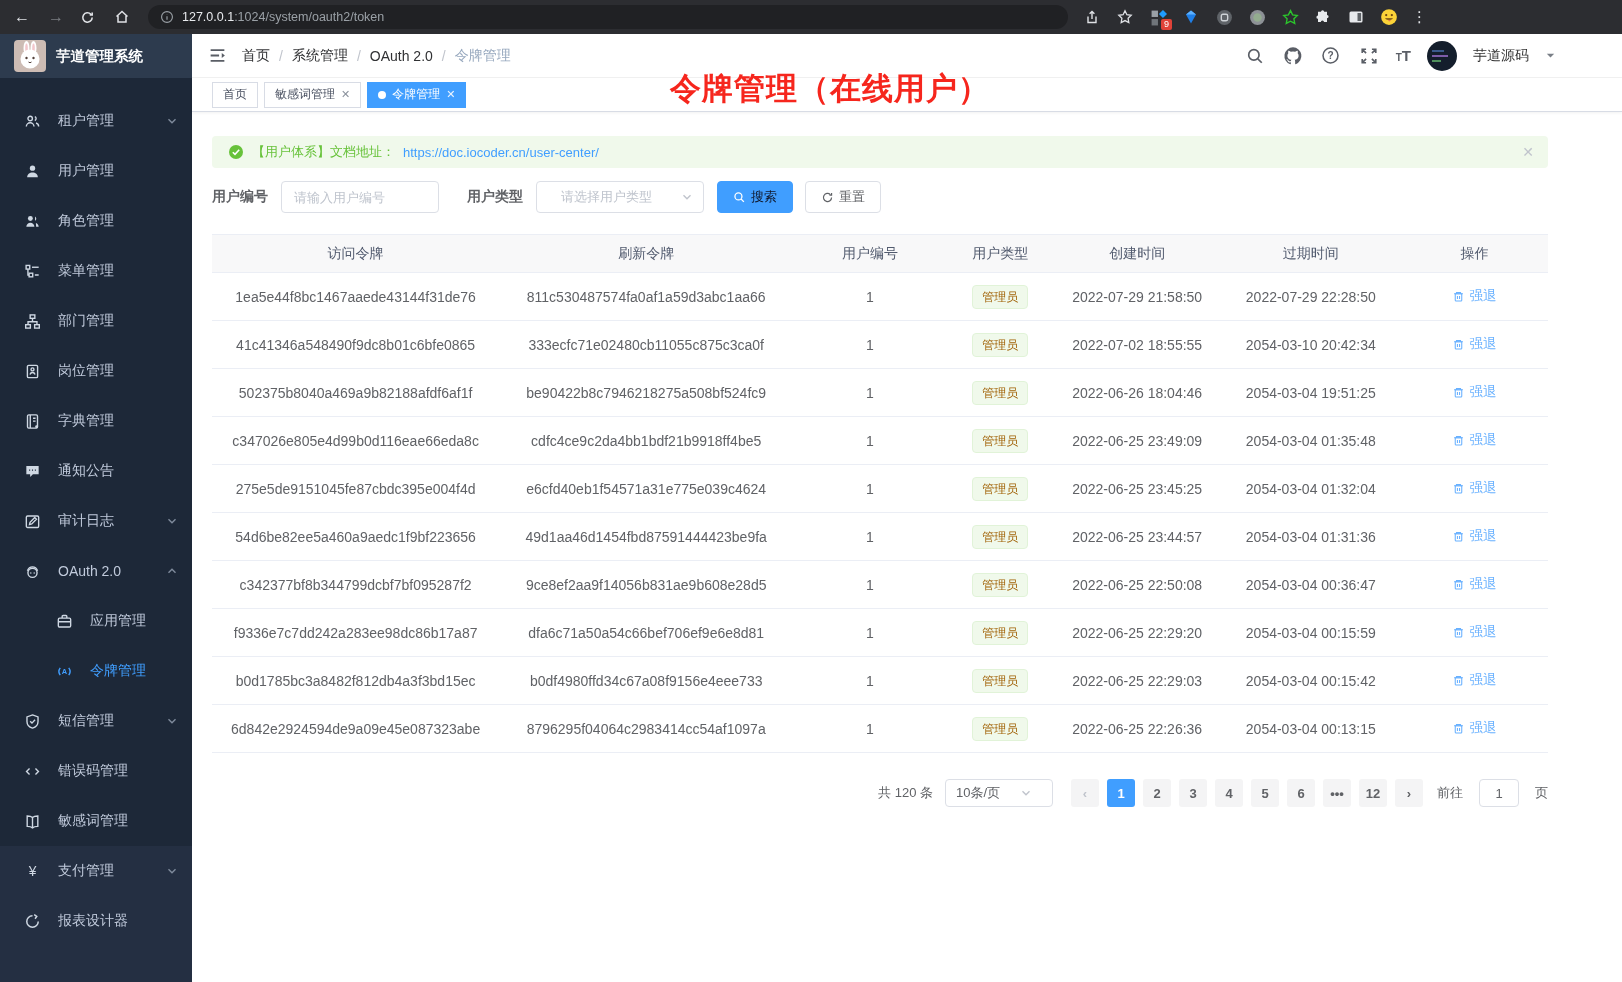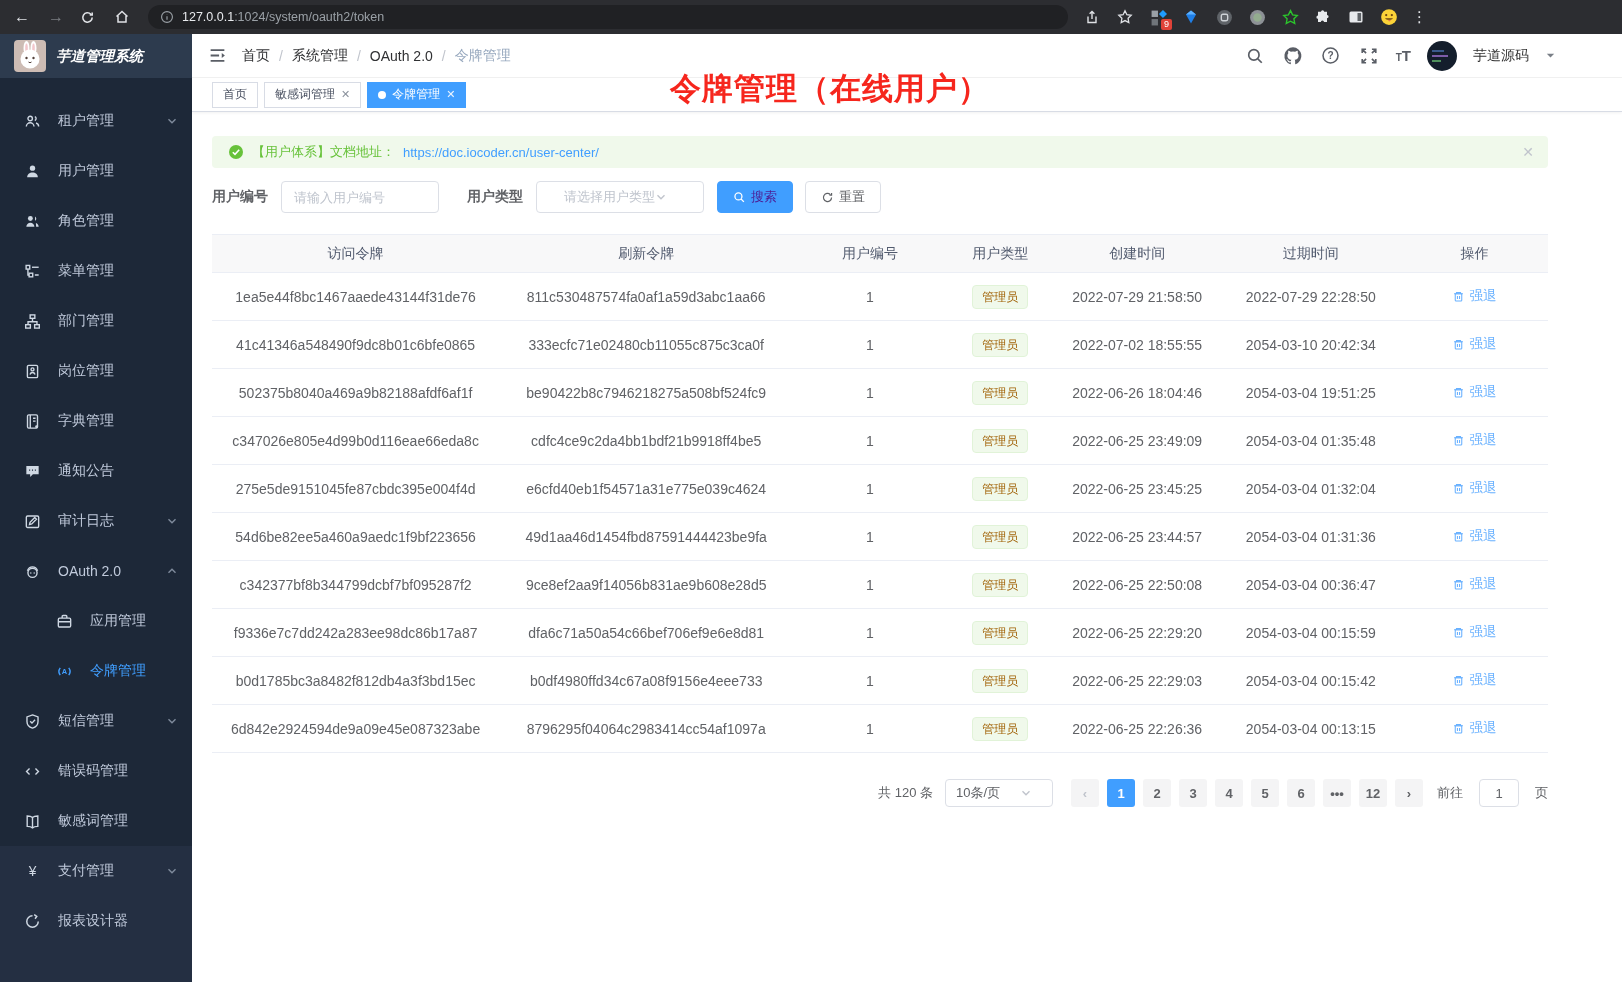--- a/index.html
+++ b/index.html
@@ -18,21 +18,21 @@
   .ext { width:20px; height:20px; display:flex; align-items:center; justify-content:center; position:relative; cursor:pointer; }
   .ext-badge { position:absolute; bottom:-3px; right:-4px; background:#e04238; color:#fff;
     font-size:9px; line-height:11px; padding:0 3px; border-radius:2px; }
   .dots { color:#dfe1e5; font-size:15px; letter-spacing:0; cursor:pointer; }
 
   
   .app { display:flex; height:948px; }
   .sidebar { width:192px; background:#1d2838; display:flex; flex-direction:column; flex-shrink:0; }
   .logo { height:44px; background:#2d3b4e; display:flex; align-items:center; gap:10px; padding:0 14px; }
   .logo-img { width:32px; height:32px; border-radius:4px; overflow:hidden; flex-shrink:0; }
-  .logo-title { color:#fff; font-size:14.5px; font-weight:bold; white-space:nowrap;font-style:italic; }
+  .logo-title { color:#fff; font-size:14.5px; font-weight:bold; white-space:nowrap; }
   .menu { padding-top:18px; }
   .menu-item { height:50px; display:flex; align-items:center; padding:0 14px 0 24px;
     color:#c0cadb; font-size:14px; cursor:pointer; position:relative; }
   .menu-item .mi-icon { width:18px; height:18px; margin-right:16px; display:flex; align-items:center; color:#cfd8e3; flex-shrink:0; }
   .menu-item .mi-label { flex:1; white-space:nowrap; }
   .menu-item .chev { color:#7f8b9c; flex-shrink:0; }
   .menu-item.sub { padding-left:56px; }
   .menu-item.active, .menu-item.active .mi-icon { color:#409eff; }
   .menu-lower { background:#242f42; flex:1; }
 
@@ -66,26 +66,26 @@
   .alert { background:#f0f9eb; border-radius:4px; height:32px; display:flex; align-items:center;
     gap:8px; padding:0 16px; color:#67c23a; font-size:13px; position:relative; }
   .alert a { color:#409eff; text-decoration:none; cursor:pointer; }
   .alert .close { position:absolute; right:14px; color:#c0c4cc; font-size:14px; cursor:pointer; }
 
   .filters { display:flex; align-items:center; margin:13px 0 0; }
   .f-label { font-size:14px; font-weight:bold; color:#606266; margin-right:13px; }
   .f-input { width:158px; height:32px; border:1px solid #dcdfe6; border-radius:4px; padding:0 12px;
     font-size:13px; color:#606266; font-family:inherit; }
   .f-input::placeholder { color:#bfc4cd; }
-  .f-select { width:168px; height:32px; border:1px solid #dcdfe6; border-radius:4px; padding:0 10px 0 1px;
-    display:flex; align-items:center; justify-content:center; font-size:13px; color:#bfc4cd; cursor:pointer; }
+  .f-select { width:168px; height:32px; border:1px solid #dcdfe6; border-radius:4px; padding:0 10px 0 24px;
+    display:flex; align-items:center; justify-content:space-between; font-size:13px; color:#bfc4cd; cursor:pointer; }
   .gap1 { width:28px; }
   .btn { height:32px; border-radius:4px; border:1px solid #dcdfe6; background:#fff; color:#606266;
     font-size:13px; padding:0 15px; display:inline-flex; align-items:center; gap:5px; cursor:pointer; font-family:inherit; }
-  .btn.primary { background:#409eff; border-color:#409eff; color:#4c1d95; }
+  .btn.primary { background:#409eff; border-color:#409eff; color:#0f172a; }
   .btn + .btn { margin-left:12px; }
 
   
   .table { margin-top:21px; border-top:1px solid #ebeef5; }
   .thead { display:flex; align-items:center; height:38px; background:#f8f8f9;
     border-bottom:1px solid #ebeef5; color:#515a6e; font-size:14px; font-weight:500; }
   .tr { display:flex; align-items:center; height:48px; border-bottom:1px solid #ebeef5;
     color:#606266; font-size:14px; }
   .td, .th { text-align:center; padding:0 4px; overflow:hidden; white-space:nowrap; }
   .c0{width:21.5%;} .c1{width:22%;} .c2{width:11.5%;} .c3{width:8%;} .c4{width:12.5%;} .c5{width:13.5%;} .c6{width:11%;}

